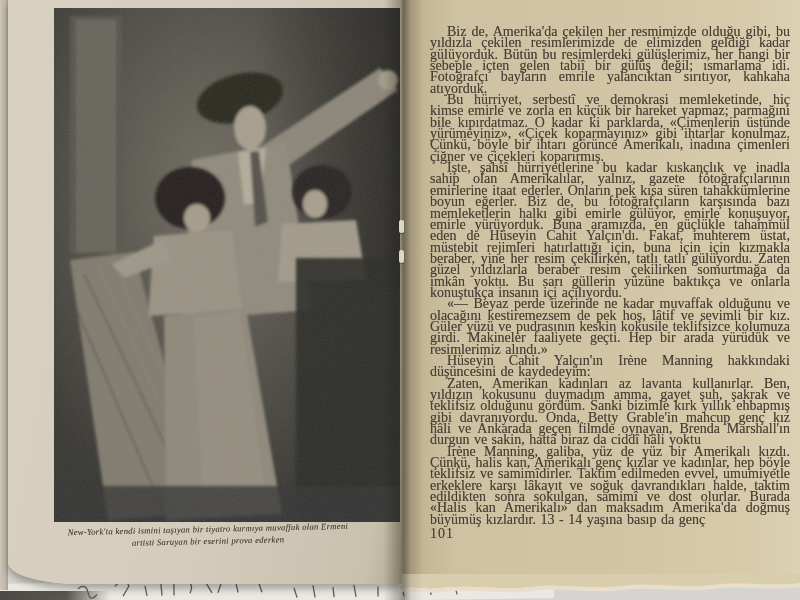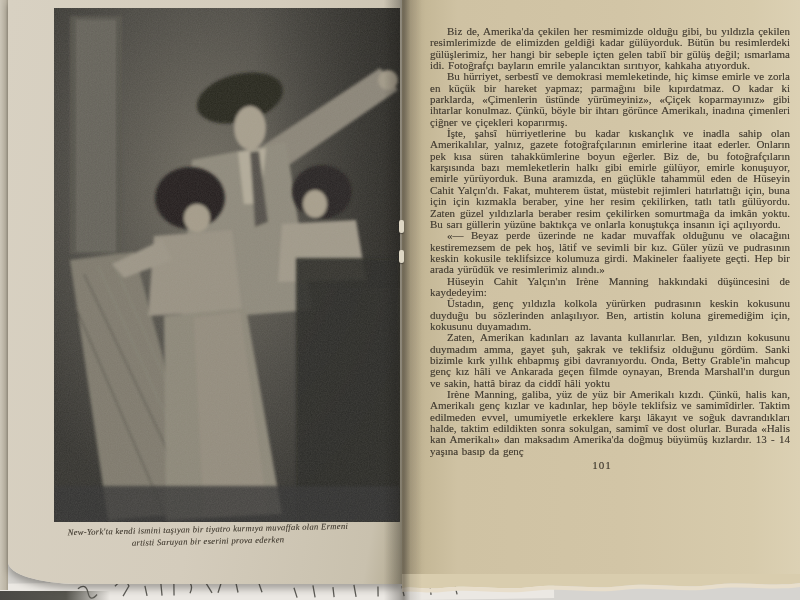--- a/index.html
+++ b/index.html
@@ -42,27 +42,27 @@
   }
   
   .page-right{
     position:absolute;left:402px;top:0;width:398px;height:582px;
     background:linear-gradient(90deg,#ab9f82 0%,#c5b897 6%,#cfc2a3 14%,#d2c5a6 55%,#d7cbac 88%,#dcd1b4 100%);
   }
   .deckle{position:absolute;left:402px;top:574px;width:398px;height:22px;}
   .textblock{
     position:absolute;left:28px;top:26px;width:360px;
     color:#464036;
-    font-size:11px;line-height:11.35px;
+    font-size:14px;line-height:11.35px;
     text-align:justify;word-spacing:1px;
     text-shadow:0 0 .5px rgba(70,58,42,.5);
   }
   .textblock p{margin:0;text-indent:17px;}
   .pagenum{
-    text-align:center;padding-right:16px;margin-top:3px;text-indent:0;
+    text-align:left;padding-right:16px;margin-top:3px;text-indent:0;
     letter-spacing:1px;
   }
   
   .gutter{
     position:absolute;left:384px;top:0;width:38px;height:600px;z-index:5;
     background:linear-gradient(90deg,rgba(30,28,24,0) 0%,rgba(30,28,24,.30) 40%,rgba(48,44,38,.48) 52%,rgba(30,28,24,.12) 70%,rgba(30,28,24,0) 100%);
     pointer-events:none;
   }
   .thread{
     position:absolute;left:399px;width:5px;height:13px;z-index:6;
@@ -176,21 +176,20 @@
     </div>
   </div>
 
   <div class="page-right">
     <div class="textblock">
       <p>Biz de, Amerika'da çekilen her resmimizde olduğu gibi, bu yıldızla çekilen resimlerimizde de elimizden geldiği kadar gülüyorduk. Bütün bu resimlerdeki gülüşlerimiz, her hangi bir sebeple içten gelen tabiî bir gülüş değil; ısmarlama idi. Fotoğrafçı bayların emrile yalancıktan sırıtıyor, kahkaha atıyorduk.</p>
       <p>Bu hürriyet, serbestî ve demokrasi memleketinde, hiç kimse emirle ve zorla en küçük bir hareket yapmaz; parmağını bile kıpırdatmaz. O kadar ki parklarda, «Çimenlerin üstünde yürümeyiniz», «Çiçek koparmayınız» gibi ihtarlar konulmaz. Çünkü, böyle bir ihtarı görünce Amerikalı, inadına çimenleri çiğner ve çiçekleri koparırmış.</p>
       <p>İşte, şahsî hürriyetlerine bu kadar kıskançlık ve inadla sahip olan Amerikalılar, yalnız, gazete fotoğrafçılarının emirlerine itaat ederler. Onların pek kısa süren tahakkümlerine boyun eğerler. Biz de, bu fotoğrafçıların karşısında bazı memleketlerin halkı gibi emirle gülüyor, emirle konuşuyor, emirle yürüyorduk. Buna aramızda, en güçlükle tahammül eden de Hüseyin Cahit Yalçın'dı. Fakat, muhterem üstat, müstebit rejimleri hatırlattığı için, buna için için kızmakla beraber, yine her resim çekilirken, tatlı tatlı gülüyordu. Zaten güzel yıldızlarla beraber resim çekilirken somurtmağa da imkân yoktu. Bu sarı güllerin yüzüne baktıkça ve onlarla konuştukça insanın içi açılıyordu.</p>
       <p>«— Beyaz perde üzerinde ne kadar muvaffak olduğunu ve olacağını kestiremezsem de pek hoş, lâtif ve sevimli bir kız. Güler yüzü ve pudrasının keskin kokusile teklifsizce kolumuza girdi. Makineler faaliyete geçti. Hep bir arada yürüdük ve resimlerimiz alındı.»</p>
       <p>Hüseyin Cahit Yalçın'ın Irène Manning hakkındaki düşüncesini de kaydedeyim:</p>
-      <p>Üstadın, genç yıldızla kolkola yürürken pudrasının keskin kokusunu duyduğu bu sözlerinden anlaşılıyor. Ben, artistin koluna giremediğim için, kokusunu duyamadım.</p>
       <p>Zaten, Amerikan kadınları az lavanta kullanırlar. Ben, yıldızın kokusunu duymadım amma, gayet şuh, şakrak ve teklifsiz olduğunu gördüm. Sanki bizimle kırk yıllık ehbapmış gibi davranıyordu. Onda, Betty Grable'in mahcup genç kız hâli ve Ankarada geçen filmde oynayan, Brenda Marshall'ın durgun ve sakin, hattâ biraz da ciddî hâli yoktu</p>
       <p>Irène Manning, galiba, yüz de yüz bir Amerikalı kızdı. Çünkü, halis kan, Amerikalı genç kızlar ve kadınlar, hep böyle teklifsiz ve samimîdirler. Taktim edilmeden evvel, umumiyetle erkeklere karşı lâkayıt ve soğuk davrandıkları halde, taktim edildikten sonra sokulgan, samimî ve dost olurlar. Burada «Halis kan Amerikalı» dan maksadım Amerika'da doğmuş büyümüş kızlardır. 13 - 14 yaşına basıp da genç</p>
       <div class="pagenum">101</div>
     </div>
   </div>
 
   <div class="deckle">
     <svg width="398" height="22" viewBox="0 0 398 22">
       <path d="M0,0 L398,0 L398,9 C370,13 340,7 310,11 C280,15 250,8 220,12 C190,16 160,9 130,13 C100,17 70,10 40,14 C25,16 10,12 0,14 Z" fill="#d9cdae"></path>
       <path d="M0,14 C10,12 25,16 40,14 C70,10 100,17 130,13 C160,9 190,16 220,12 C250,8 280,15 310,11 C340,7 370,13 398,9 L398,13 C370,17 340,11 310,15 C280,19 250,12 220,16 C190,20 160,13 130,17 C100,21 70,14 40,18 C25,20 10,16 0,18 Z" fill="#e8decb"></path>

